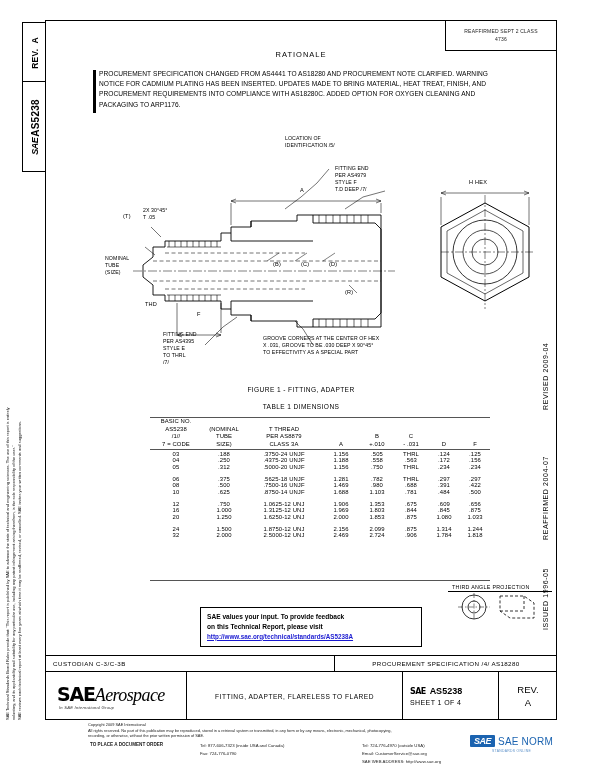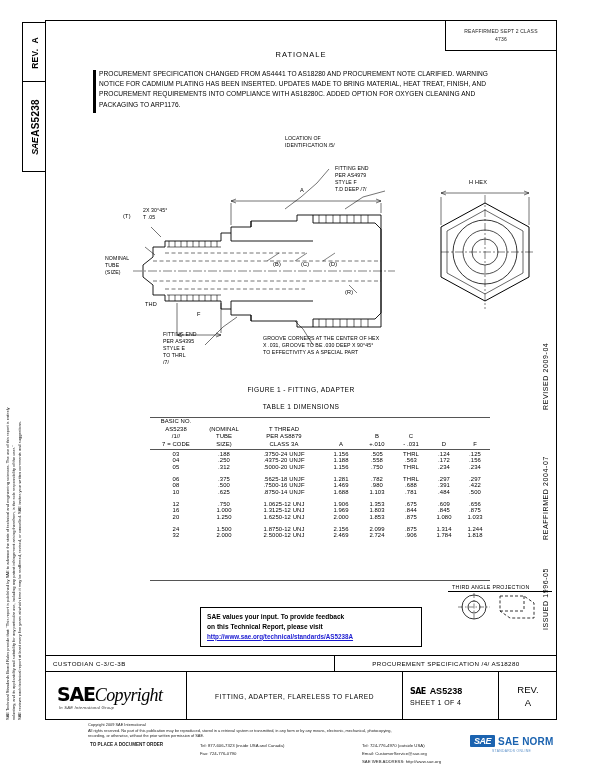--- a/index.html
+++ b/index.html
@@ -379,21 +379,21 @@
     font-size: 9px;
     font-weight: bold;
     font-style: italic;
     padding: 1px 4px;
     letter-spacing: -0.5px;
     border-radius: 1px;
   }
   .wm-text {
     color: #1b63b0;
     font-size: 10px;
-    font-weight: bold;
+    font-weight: normal;
     letter-spacing: 0.2px;
   }
   .wm-sub {
     position: absolute;
     left: 492px; top: 749px;
     color: #5a8fc8;
     font-size: 3.4px;
     letter-spacing: 0.3px;
   }
   svg { display: block; overflow: visible; }
@@ -794,21 +794,21 @@
 
   <div class="cust-row">
     <div class="cust-left">CUSTODIAN  C-3/C-3B</div>
     <div class="cust-right">PROCUREMENT SPECIFICATION  /4/ AS18280</div>
   </div>
 
   <div class="titleblock">
     <div class="tb-logo">
       <div class="logo-wrap">
         <span class="logo-sae">SAE</span>
-        <span class="logo-aero">Copyright</span>
+        <span class="logo-aero">Aerospace</span>
       </div>
       <div class="logo-sub">In SAE International Group</div>
     </div>
     <div class="tb-mid">
       <div class="tb-mid-bot">FITTING, ADAPTER, FLARELESS TO FLARED</div>
     </div>
     <div class="tb-num">
       <div class="tb-num-1">
         <span class="saelogo">SAE</span>
         <span>AS5238</span>

